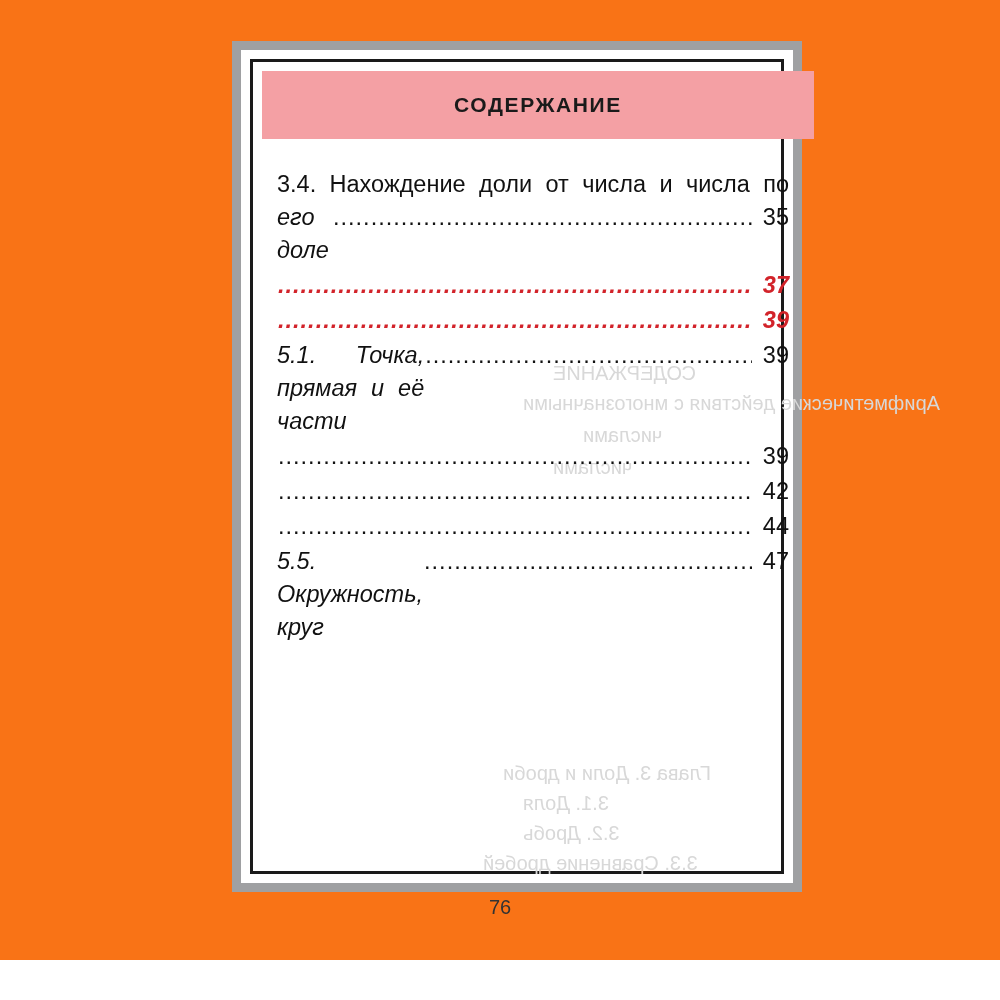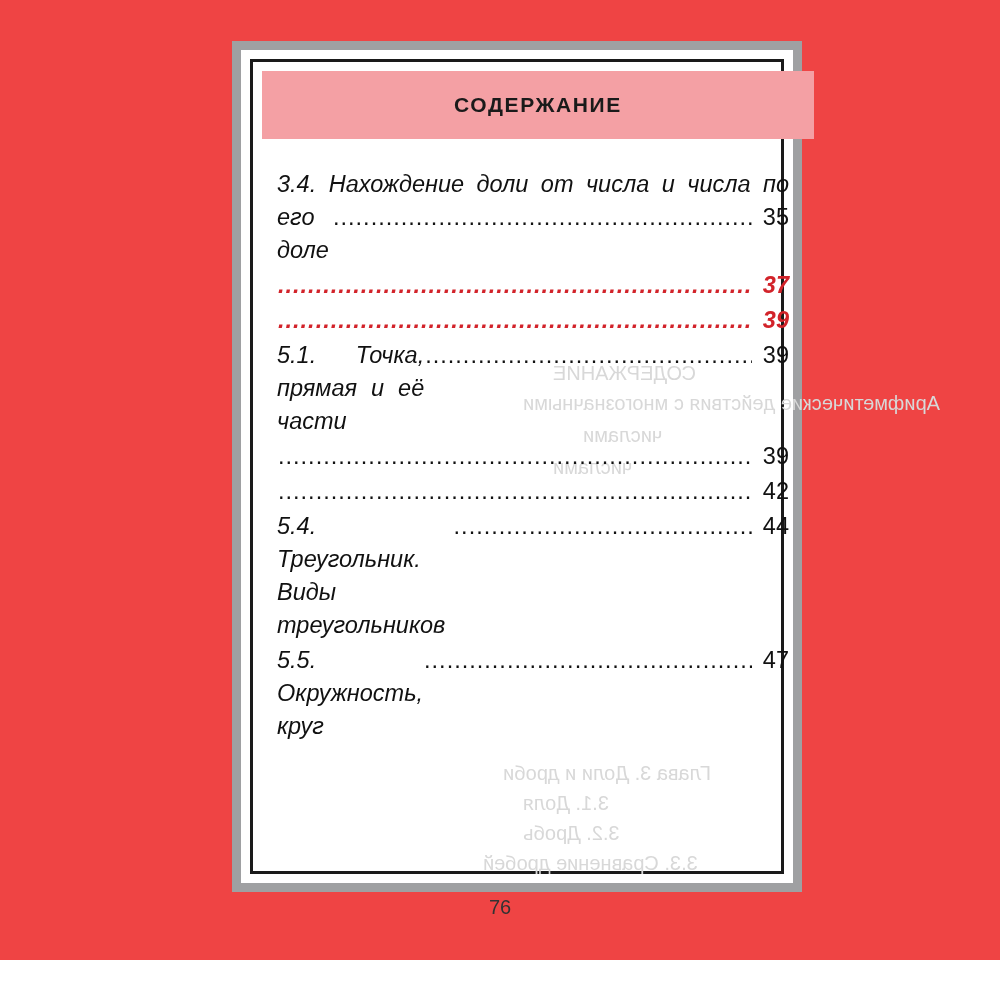--- a/index.html
+++ b/index.html
@@ -8,21 +8,21 @@
     width: 1000px;
     height: 1000px;
     background: #ffffff;
     font-family: "Liberation Sans", sans-serif;
   }
 
   .page {
     position: relative;
     width: 1000px;
     height: 960px;
-    background: #ef4444;
+    background: #f97316;
     overflow: hidden;
   }
 
   
   .book-frame {
     position: absolute;
     left: 232px;
     top: 41px;
     width: 570px;
     height: 851px;
@@ -110,21 +110,20 @@
     flex: 0 0 auto;
     padding-left: 1px;
     margin-left: 9px;
   }
 
   
   .row.justified {
     display: block;
     text-align: justify;
     text-align-last: justify;
-    font-style: italic;
   }
 
   
   .ghost {
     position: absolute;
     color: #d8d8d8;
     font-size: 20px;
     font-family: "Liberation Sans", sans-serif;
     white-space: nowrap;
     transform: scaleX(-1);
@@ -206,21 +205,20 @@
 
         <div class="toc-entry">
           <div class="row">
             <span class="dots">.................................................................................................</span>
             <span class="page-num">42</span>
           </div>
         </div>
 
         <div class="toc-entry">
           <div class="row">
-            <span class="label">5.4. Треугольник. Виды треугольников</span>
             <span class="dots">.................................................................................................</span>
             <span class="page-num">44</span>
           </div>
         </div>
 
         <div class="toc-entry">
           <div class="row">
             <span class="label">5.5. Окружность, круг</span>
             <span class="dots">.................................................................................................</span>
             <span class="page-num">47</span>

